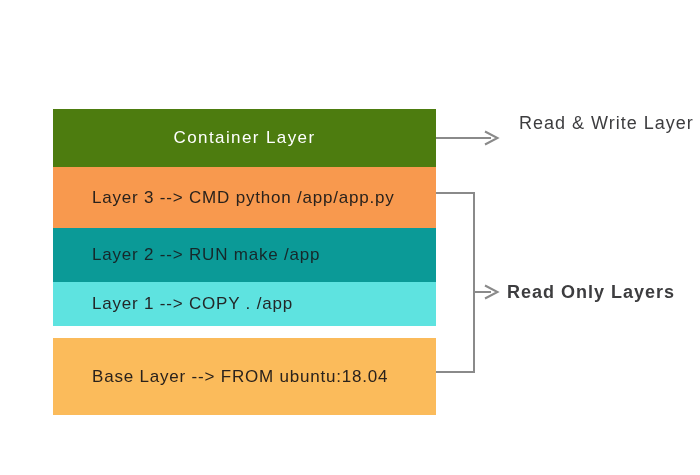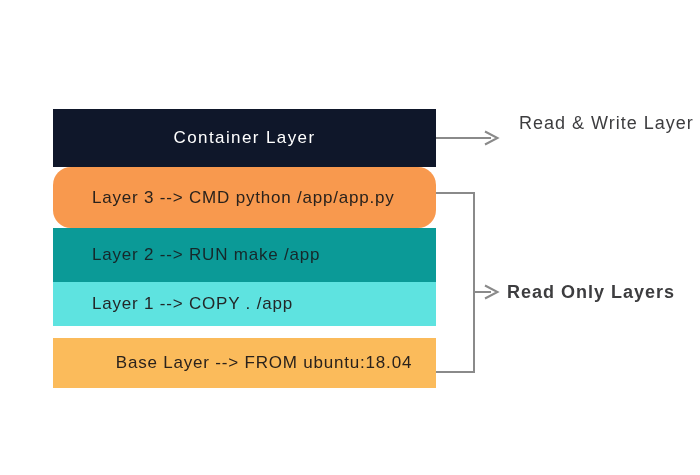--- a/index.html
+++ b/index.html
@@ -21,24 +21,24 @@
     display: flex;
     align-items: center;
     box-sizing: border-box;
     font-size: 17px;
     letter-spacing: 0.8px;
     white-space: nowrap;
   }
   .layer.left-aligned { padding-left: 39px; }
   .layer.centered { justify-content: center; letter-spacing: 1.4px; }
   #layer-container { top: 109px; height: 58px; }
-  #layer-3 { top: 167px; height: 61px; border-radius: 18px; }
+  #layer-3 { top: 167px; height: 61px; }
   #layer-2 { top: 228px; height: 54px; }
   #layer-1 { top: 282px; height: 44px; }
-  #layer-base { top: 338px; height: 50px; justify-content: center; }
+  #layer-base { top: 338px; height: 77px; }
   #annotation-svg {
     position: absolute;
     left: 0;
     top: 0;
     width: 700px;
     height: 475px;
     pointer-events: none;
   }
   .annotation-label {
     position: absolute;
@@ -50,21 +50,21 @@
     white-space: nowrap;
   }
   #read-write-label { top: 112px; margin-left: 12px; }
   #read-only-label { top: 281px; font-weight: bold; }
 </style>
 </head>
 <body>
 
 <div id="canvas">
 
-  <div class="layer centered" id="layer-container" style="background-color: #0f172a; color: rgb(255, 255, 255);">
+  <div class="layer centered" id="layer-container" style="background-color: #4d7c0f; color: rgb(255, 255, 255);">
     <span>Container Layer</span>
   </div>
 
   <div class="layer left-aligned" id="layer-3" style="background-color: rgb(248, 153, 78); color: rgb(42, 34, 28);">
     <span>Layer 3 --&gt; CMD python /app/app.py</span>
   </div>
 
   <div class="layer left-aligned" id="layer-2" style="background-color: rgb(11, 154, 151); color: rgb(22, 40, 42);">
     <span>Layer 2 --&gt; RUN make /app</span>
   </div>

